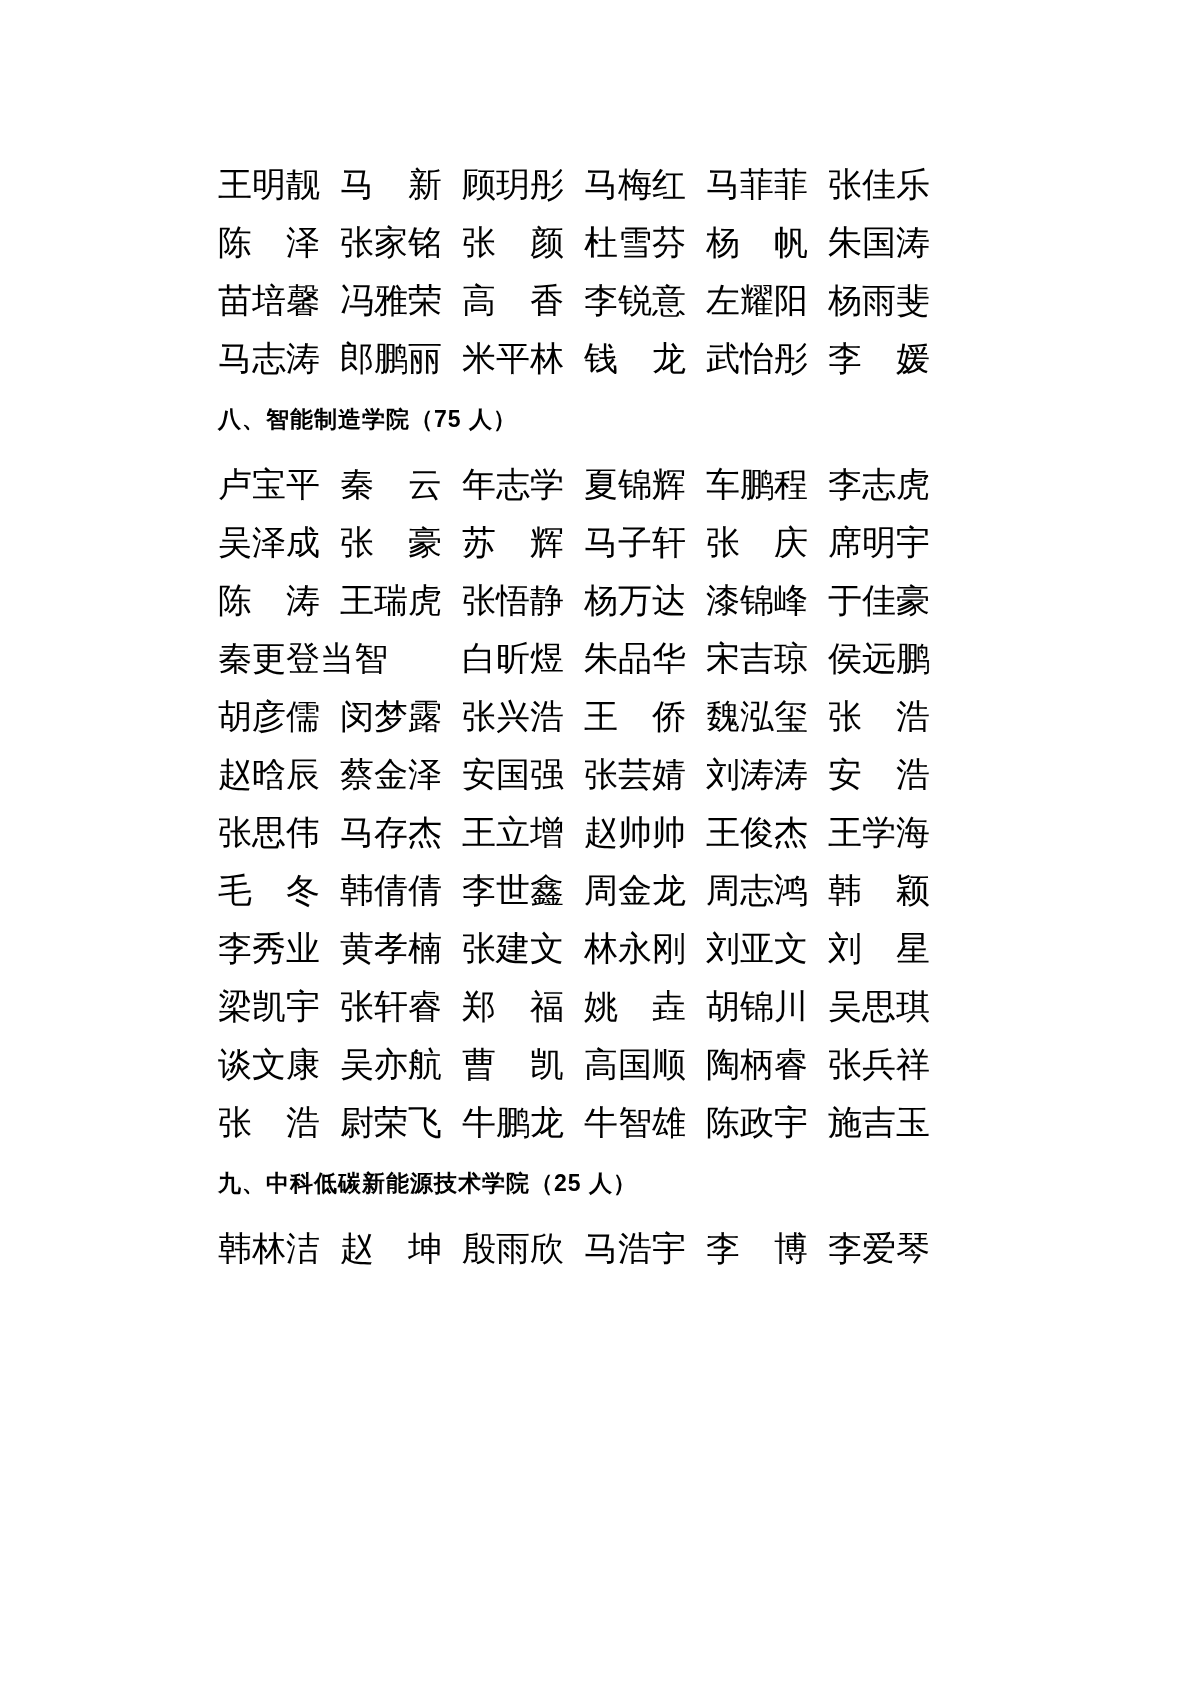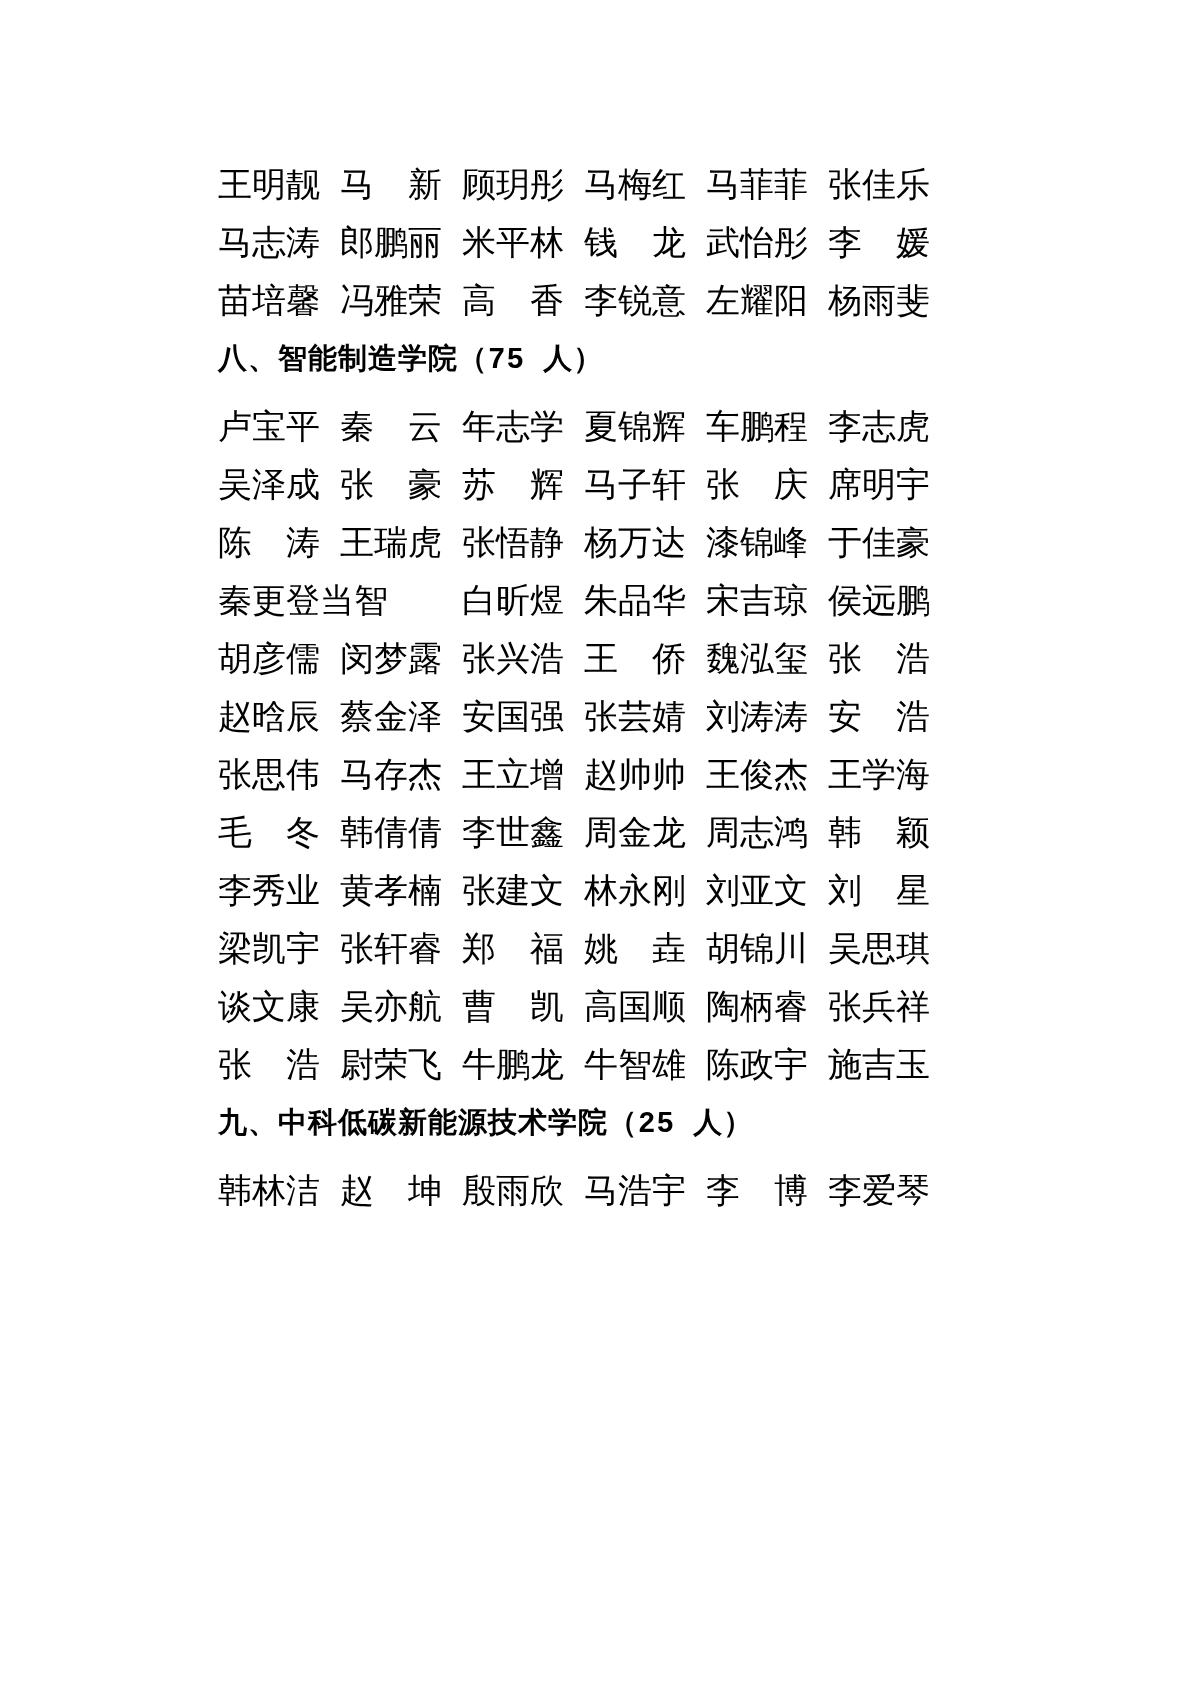--- a/index.html
+++ b/index.html
@@ -31,37 +31,38 @@
     font-weight: 400;
     white-space: pre;
   }
   .name-cell {
     text-align: left;
   }
   .name-cell.span2 {
     grid-column: span 2;
   }
   .section-header {
-    font-family: Liberation Mono, monospace;
-    font-size: 29px;
+    font-family: Liberation Sans, sans-serif;
+    font-size: 23px;
     line-height: 40px;
     font-weight: 700;
     letter-spacing: 1px;
     margin: 21px 0 28px 0;
     white-space: pre;
   }
 </style>
 </head>
 <body>
 
 <div class="page">
   <div class="content">
       <div class="name-row"><span class="name-cell">王明靓</span><span class="name-cell">马　新</span><span class="name-cell">顾玥彤</span><span class="name-cell">马梅红</span><span class="name-cell">马菲菲</span><span class="name-cell">张佳乐</span></div>
+      <div class="name-row"><span class="name-cell">陈　泽</span><span class="name-cell">张家铭</span><span class="name-cell">张　颜</span><span class="name-cell">杜雪芬</span><span class="name-cell">杨　帆</span><span class="name-cell">朱国涛</span></div>
+      <div class="name-row"><span class="name-cell">苗培馨</span><span class="name-cell">冯雅荣</span><span class="name-cell">高　香</span><span class="name-cell">李锐意</span><span class="name-cell">左耀阳</span><span class="name-cell">杨雨斐</span></div>
       <div class="name-row"><span class="name-cell">马志涛</span><span class="name-cell">郎鹏丽</span><span class="name-cell">米平林</span><span class="name-cell">钱　龙</span><span class="name-cell">武怡彤</span><span class="name-cell">李　媛</span></div>
-      <div class="name-row"><span class="name-cell">苗培馨</span><span class="name-cell">冯雅荣</span><span class="name-cell">高　香</span><span class="name-cell">李锐意</span><span class="name-cell">左耀阳</span><span class="name-cell">杨雨斐</span></div>
       <div class="section-header">八、智能制造学院（75 人）</div>
       <div class="name-row"><span class="name-cell">卢宝平</span><span class="name-cell">秦　云</span><span class="name-cell">年志学</span><span class="name-cell">夏锦辉</span><span class="name-cell">车鹏程</span><span class="name-cell">李志虎</span></div>
       <div class="name-row"><span class="name-cell">吴泽成</span><span class="name-cell">张　豪</span><span class="name-cell">苏　辉</span><span class="name-cell">马子轩</span><span class="name-cell">张　庆</span><span class="name-cell">席明宇</span></div>
       <div class="name-row"><span class="name-cell">陈　涛</span><span class="name-cell">王瑞虎</span><span class="name-cell">张悟静</span><span class="name-cell">杨万达</span><span class="name-cell">漆锦峰</span><span class="name-cell">于佳豪</span></div>
       <div class="name-row"><span class="name-cell span2">秦更登当智</span><span class="name-cell">白昕煜</span><span class="name-cell">朱品华</span><span class="name-cell">宋吉琼</span><span class="name-cell">侯远鹏</span></div>
       <div class="name-row"><span class="name-cell">胡彦儒</span><span class="name-cell">闵梦露</span><span class="name-cell">张兴浩</span><span class="name-cell">王　侨</span><span class="name-cell">魏泓玺</span><span class="name-cell">张　浩</span></div>
       <div class="name-row"><span class="name-cell">赵晗辰</span><span class="name-cell">蔡金泽</span><span class="name-cell">安国强</span><span class="name-cell">张芸婧</span><span class="name-cell">刘涛涛</span><span class="name-cell">安　浩</span></div>
       <div class="name-row"><span class="name-cell">张思伟</span><span class="name-cell">马存杰</span><span class="name-cell">王立增</span><span class="name-cell">赵帅帅</span><span class="name-cell">王俊杰</span><span class="name-cell">王学海</span></div>
       <div class="name-row"><span class="name-cell">毛　冬</span><span class="name-cell">韩倩倩</span><span class="name-cell">李世鑫</span><span class="name-cell">周金龙</span><span class="name-cell">周志鸿</span><span class="name-cell">韩　颖</span></div>
       <div class="name-row"><span class="name-cell">李秀业</span><span class="name-cell">黄孝楠</span><span class="name-cell">张建文</span><span class="name-cell">林永刚</span><span class="name-cell">刘亚文</span><span class="name-cell">刘　星</span></div>

